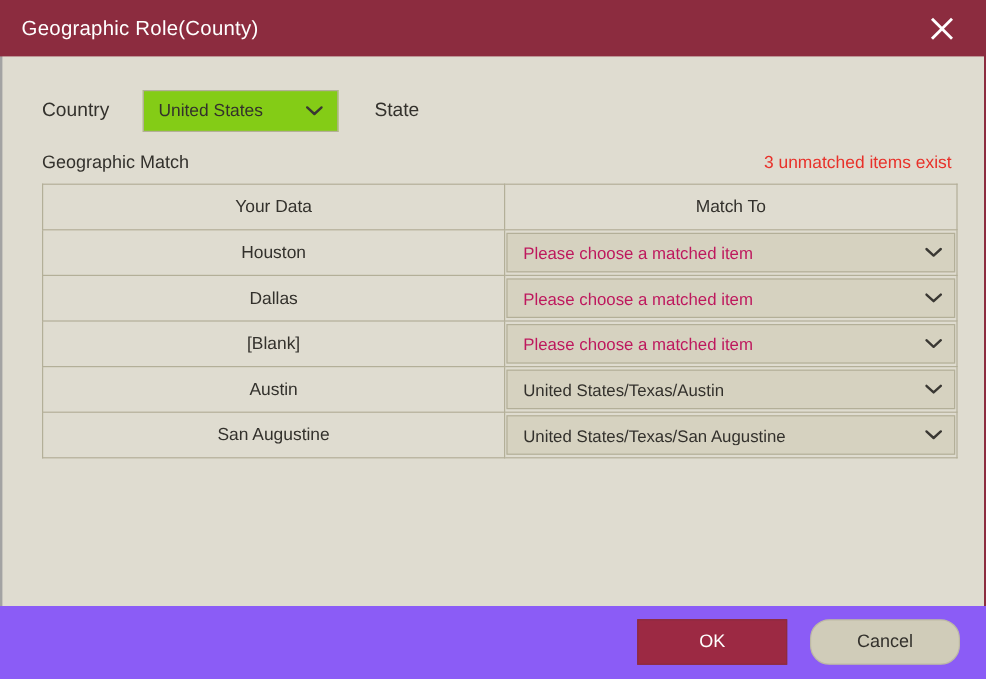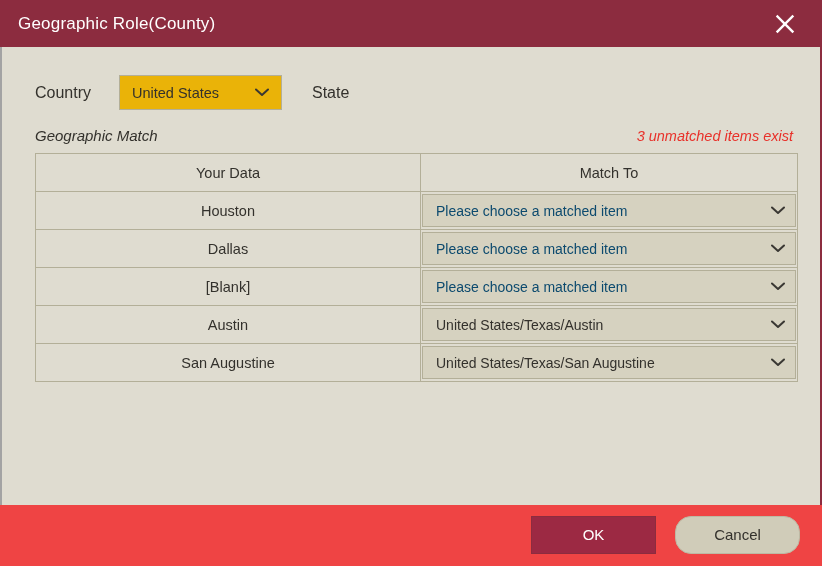--- a/index.html
+++ b/index.html
@@ -73,21 +73,21 @@
   .field-label {
     font-size: 16px;
     color: #33312c;
     white-space: nowrap;
   }
   .label-country { width: 84px; }
   .label-state { width: 72px; padding-left: 30px; box-sizing: border-box; }
 
   .select-box {
     position: relative;
-    background: #eab308;
+    background: #84cc16;
     border: 1px solid #b3af98;
     height: 35px;
     box-sizing: border-box;
     display: flex;
     align-items: center;
     padding: 0 12px;
     cursor: pointer;
     font-size: 14.5px;
     color: #33312c;
   }
@@ -104,21 +104,20 @@
     display: flex;
     align-items: center;
   }
 
   
   .section-row {
     display: flex;
     align-items: flex-end;
     justify-content: space-between;
     padding: 17px 27px 0 33px;
-    font-style: italic;
   }
   .section-title {
     font-size: 15px;
     color: #33312c;
   }
   .unmatched-note {
     font-size: 14.5px;
     color: #e8312a;
   }
 
@@ -168,28 +167,28 @@
     box-sizing: border-box;
     cursor: pointer;
   }
   .cell-select .sel-value {
     flex: 1 1 auto;
     font-size: 14px;
     white-space: nowrap;
     overflow: hidden;
     text-overflow: ellipsis;
   }
-  .cell-select.unmatched .sel-value { color: #0c4a6e; }
+  .cell-select.unmatched .sel-value { color: #be185d; }
   .cell-select.matched .sel-value { color: #33312c; }
 
   
   .footer {
     height: 61px;
     min-height: 61px;
-    background: #ef4444;
+    background: #8b5cf6;
     display: flex;
     align-items: center;
     justify-content: flex-end;
     padding-right: 22px;
     gap: 19px;
     box-sizing: border-box;
     margin: 0 -2px -2px -2px;
     padding-bottom: 2px;
   }
   .btn {

